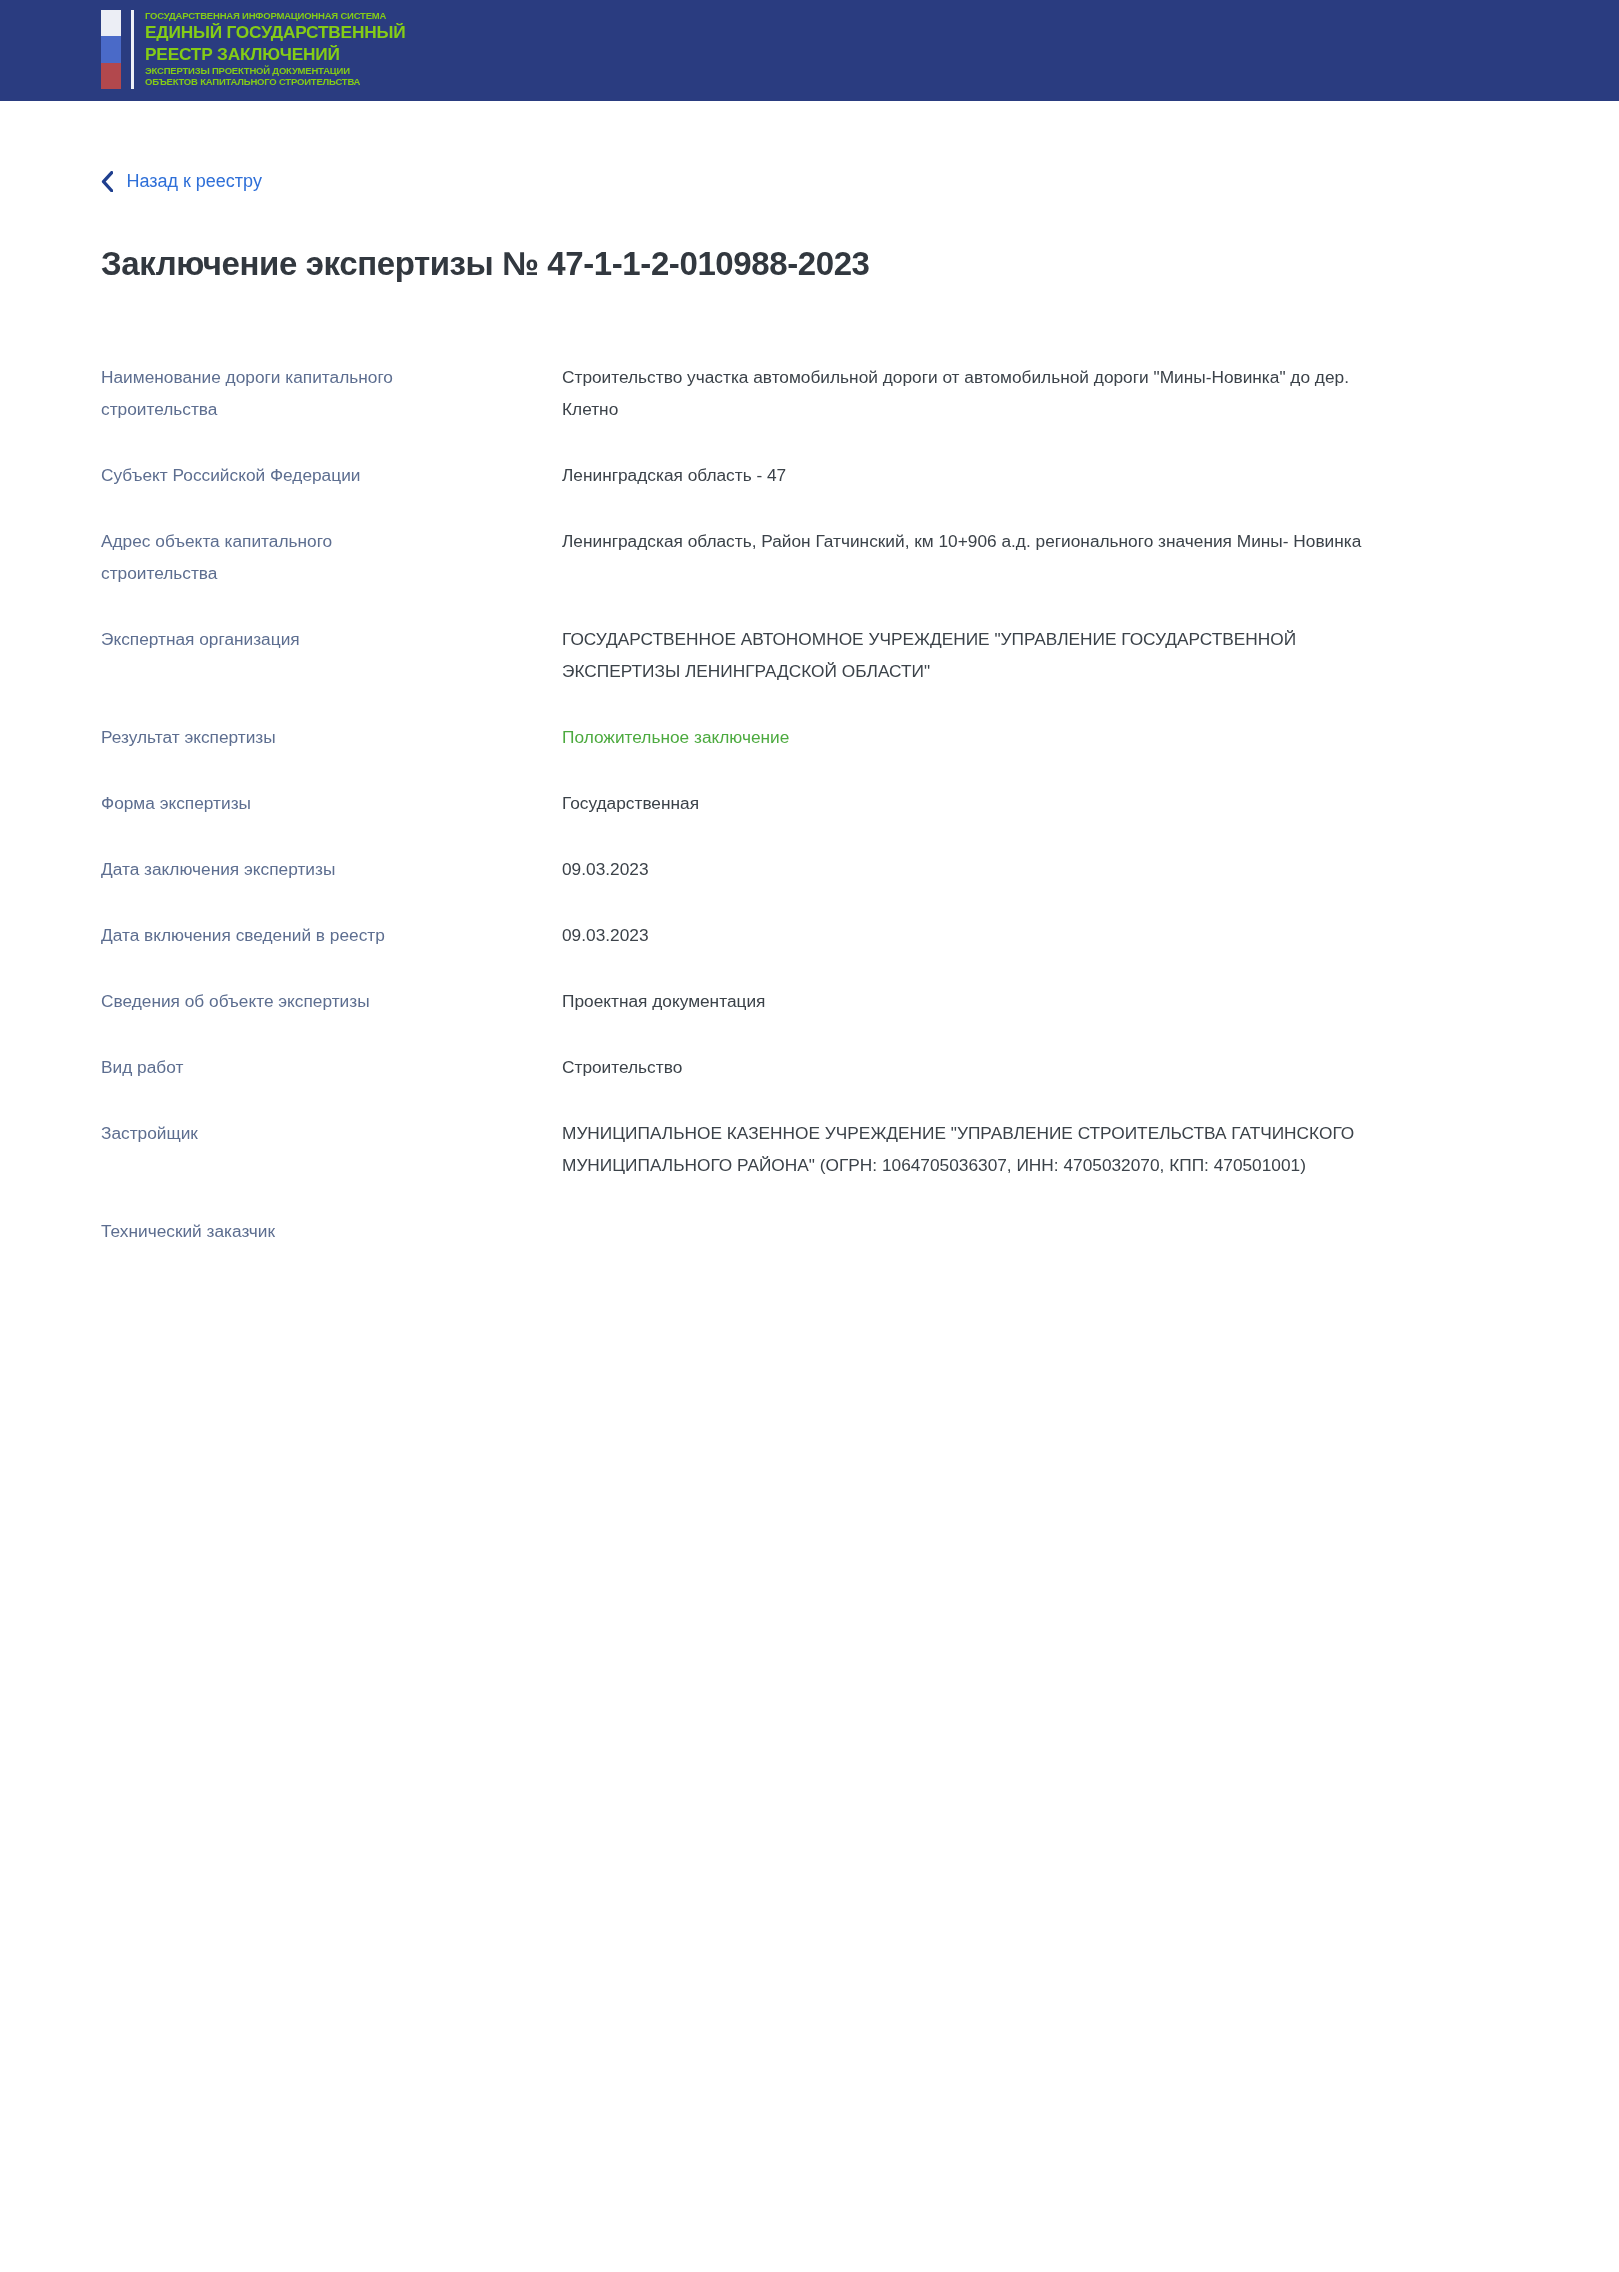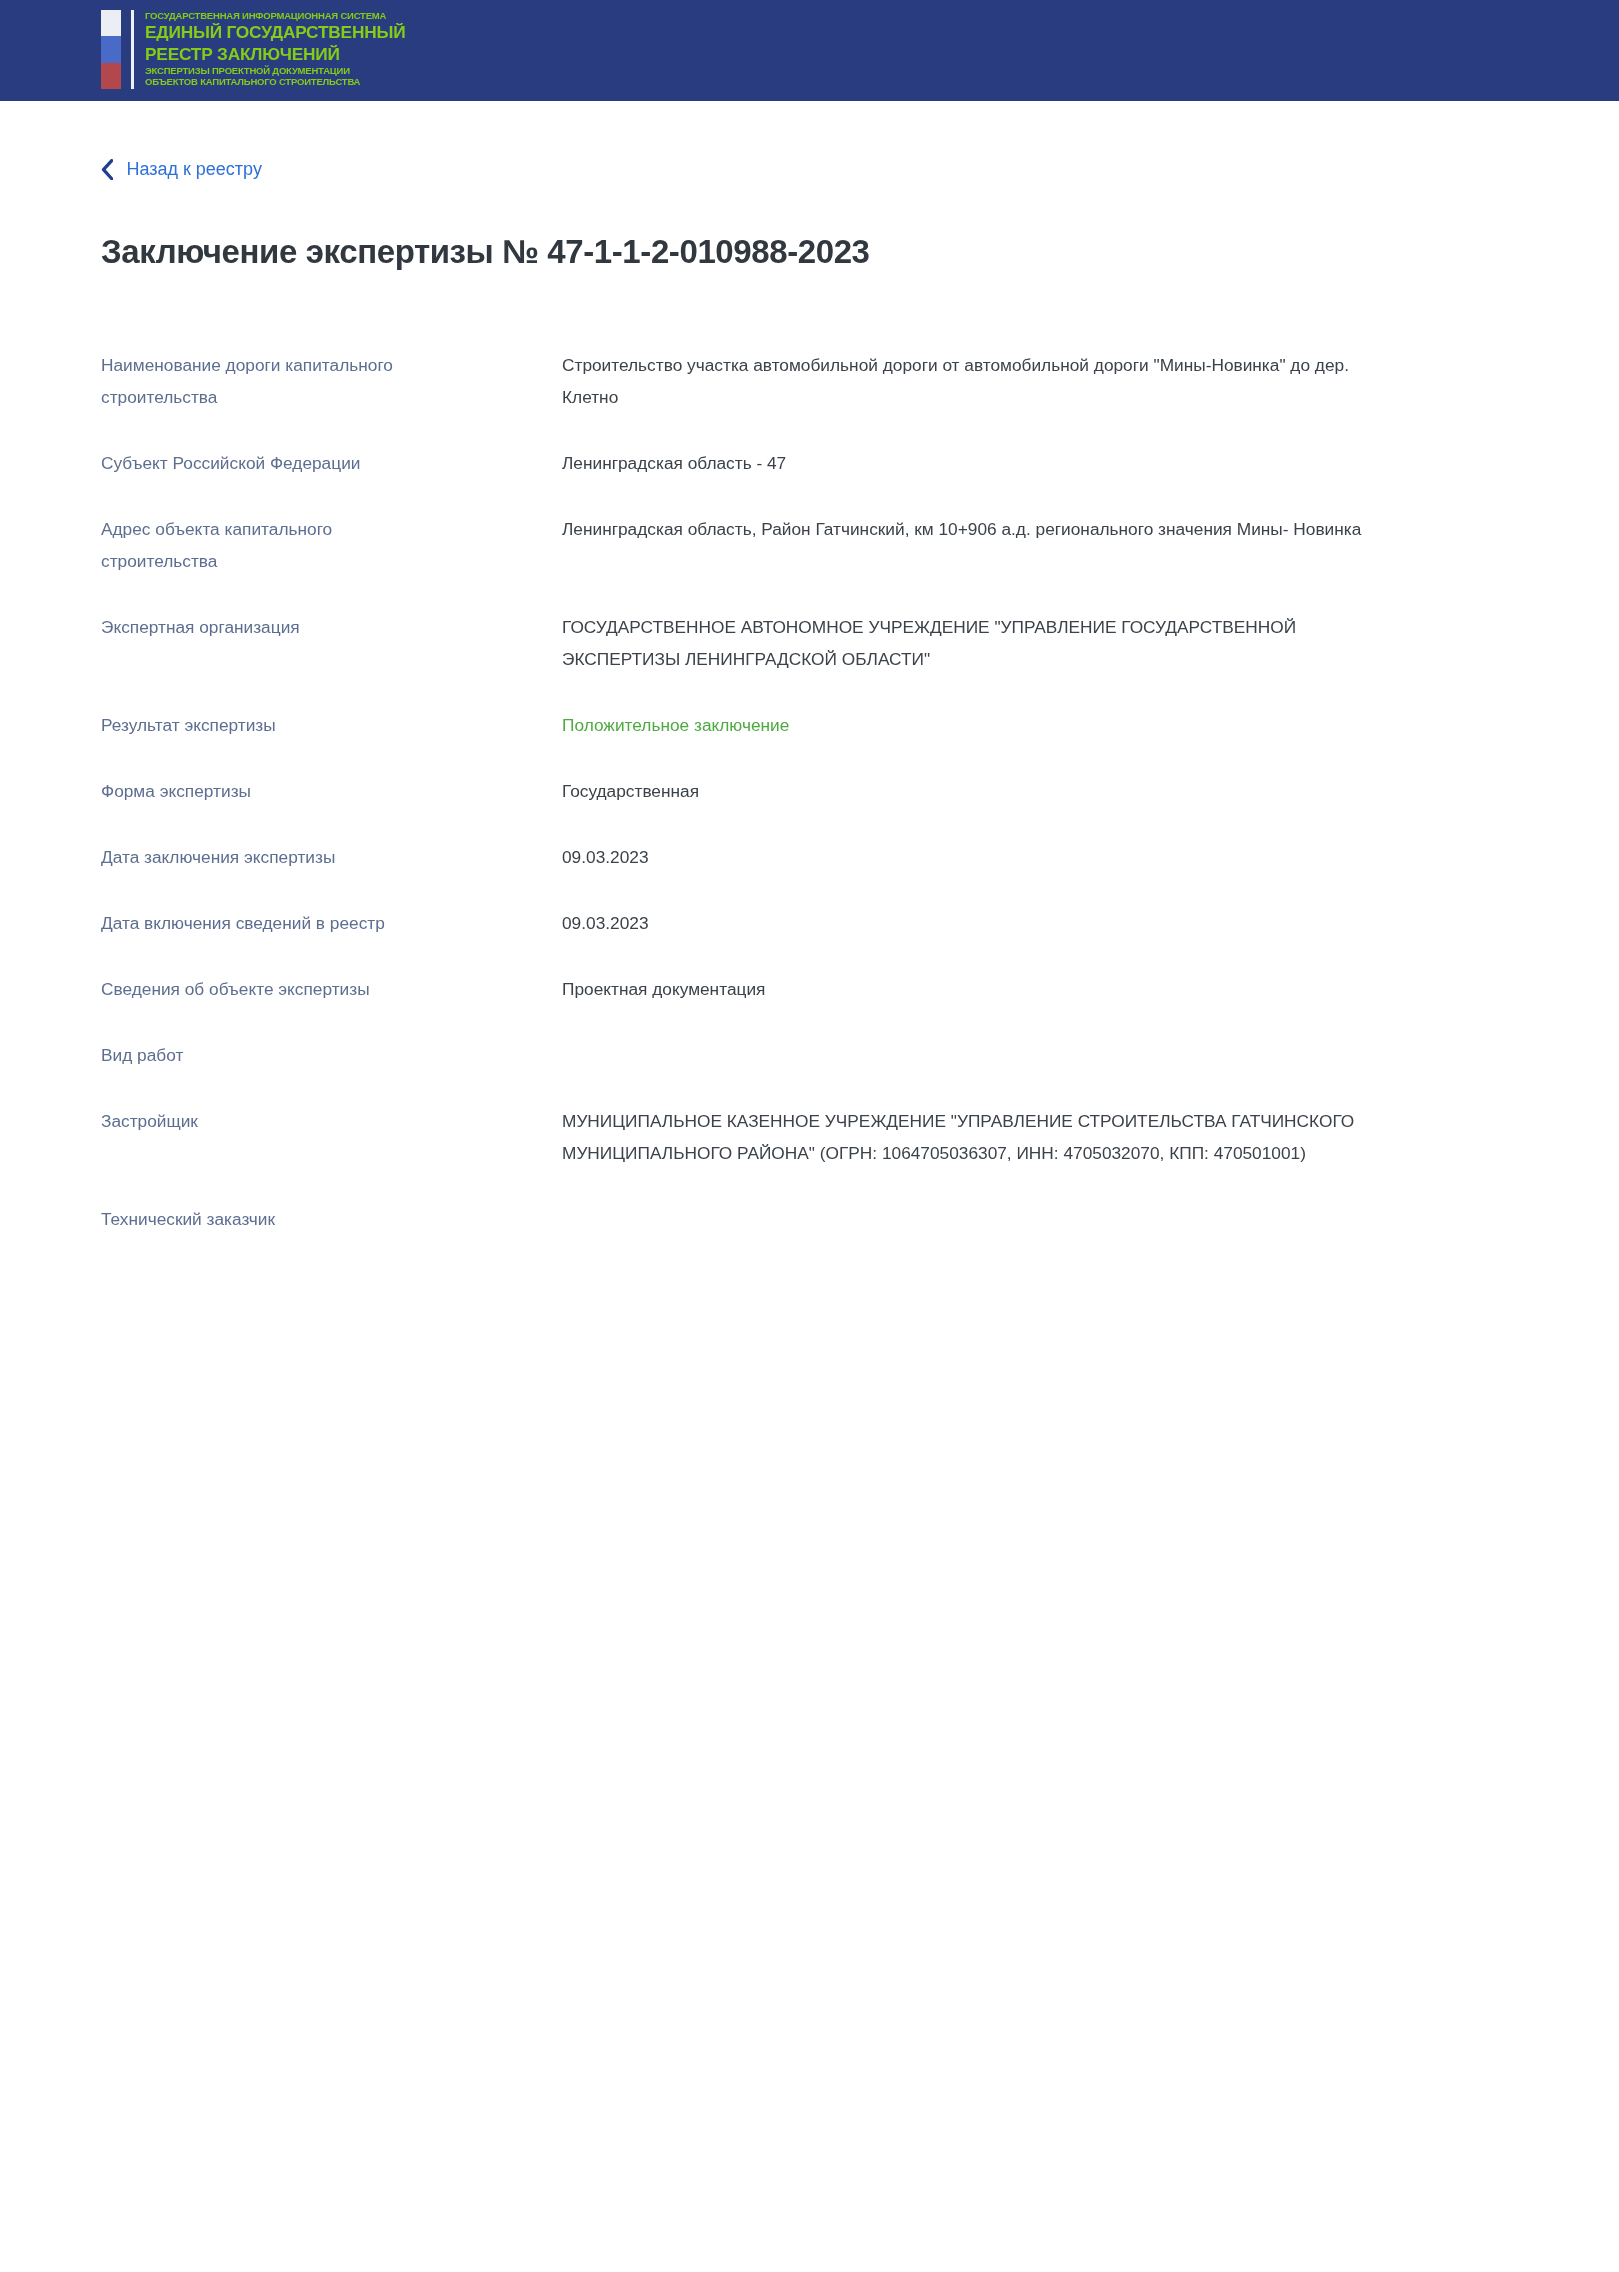--- a/index.html
+++ b/index.html
@@ -62,21 +62,21 @@
   }
   .logo-line-big{
     font-size:17.3px;
     font-weight:700;
     line-height:22px;
     white-space:nowrap;
   }
 
   
   .content{
-    padding:0 101px;
+    padding:12px 101px;
   }
   .back-link{
     display:inline-flex;
     align-items:center;
     gap:13px;
     margin-top:58px;
     font-size:18px;
     color:var(--link-blue);
     text-decoration:none;
     cursor:pointer;
@@ -194,20 +194,21 @@
       <div class="detail-value">09.03.2023</div>
     </div>
 
     <div class="detail-row">
       <div class="detail-label">Сведения об объекте экспертизы</div>
       <div class="detail-value">Проектная документация</div>
     </div>
 
     <div class="detail-row">
       <div class="detail-label">Вид работ</div>
+      <div class="detail-value">Строительство</div>
     </div>
 
     <div class="detail-row">
       <div class="detail-label">Застройщик</div>
       <div class="detail-value">МУНИЦИПАЛЬНОЕ КАЗЕННОЕ УЧРЕЖДЕНИЕ "УПРАВЛЕНИЕ СТРОИТЕЛЬСТВА ГАТЧИНСКОГО МУНИЦИПАЛЬНОГО РАЙОНА" (ОГРН: 1064705036307, ИНН: 4705032070, КПП: 470501001)</div>
     </div>
 
     <div class="detail-row">
       <div class="detail-label">Технический заказчик</div>
       <div class="detail-value"></div>

